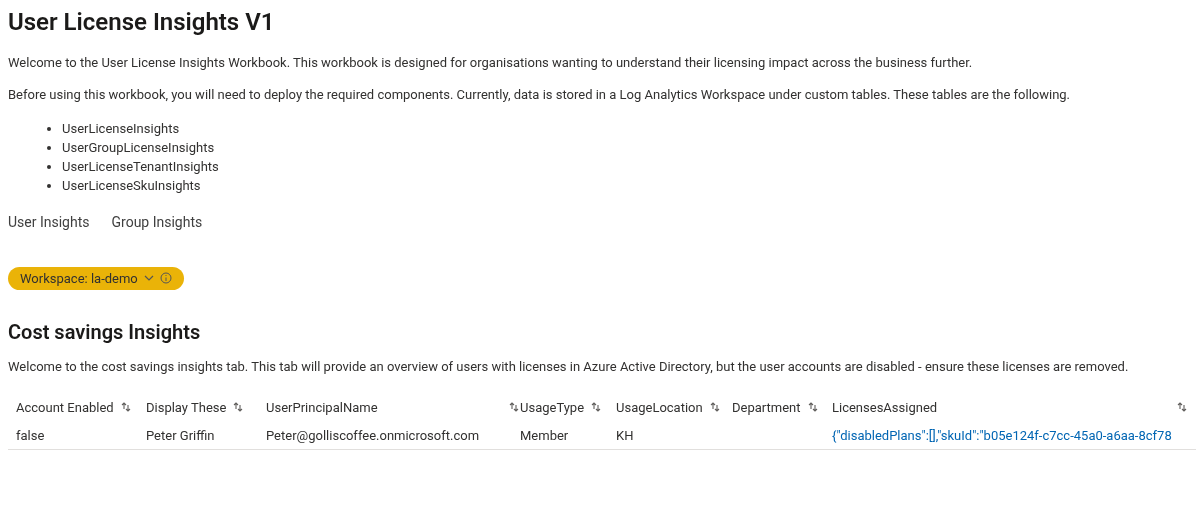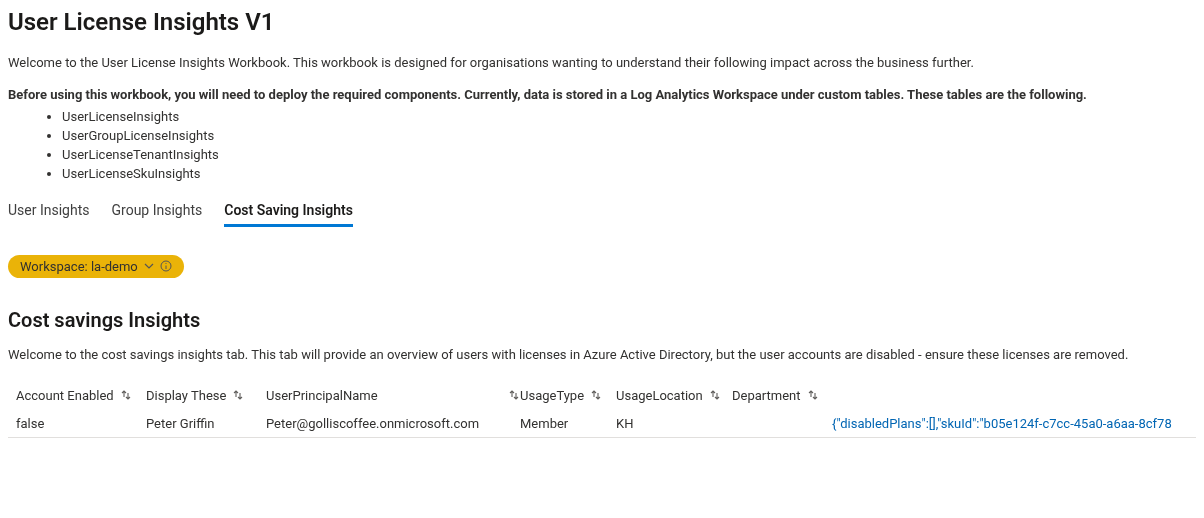--- a/index.html
+++ b/index.html
@@ -16,21 +16,21 @@
       font-weight: 600;
       color: #1b1a19;
       margin: 8px 0 18px 0;
     }
     p.intro, p.pre-list, p.tab-intro {
       font-size: 13px;
       color: #323130;
       margin-bottom: 14px;
       line-height: 1.4;
     }
-    p.pre-list { margin-bottom: 4px; margin-top: 4px; font-weight: bold;}
+    p.pre-list { margin-bottom: 16px; margin-top: 4px;}
     ul.tables-list {
       margin: 4px 0 14px 22px;
       padding: 0;
     }
     ul.tables-list li {
       font-size: 13px;
       line-height: 1.45;
       color: #323130;
       list-style: disc;
       margin-left: 32px;
@@ -117,34 +117,33 @@
       word-break: break-all;
     }
   </style>
 </head>
 <body>
 
 
 
 <h1 class="page-title">User License Insights V1</h1>
 
-<p class="intro">Welcome to the User License Insights Workbook. This workbook is designed for organisations wanting to understand their following impact across the business further.</p>
+<p class="intro">Welcome to the User License Insights Workbook. This workbook is designed for organisations wanting to understand their licensing impact across the business further.</p>
 <p class="pre-list">Before using this workbook, you will need to deploy the required components. Currently, data is stored in a Log Analytics Workspace under custom tables. These tables are the following.</p>
 
 <ul class="tables-list">
   <li>UserLicenseInsights</li>
   <li>UserGroupLicenseInsights</li>
   <li>UserLicenseTenantInsights</li>
   <li>UserLicenseSkuInsights</li>
 </ul>
 
 <div class="tabs">
   <div class="tab">User Insights</div>
   <div class="tab">Group Insights</div>
-  <div class="tab active">Cost Saving Insights</div>
 </div>
 
 <div class="workspace-chip">
   <span>Workspace: la-demo</span>
   <span>
     <svg width="10" height="10" viewBox="0 0 10 10">
         <path class="chevron-down" d="M1 3 L5 7 L9 3"></path>
       </svg>
   </span>
   <span>
@@ -208,20 +207,29 @@
     </div>
     <div class="col-header col-dept">
       <span>Department</span>
       <span class="sort-icon">
         <svg width="12" height="12" viewBox="0 0 12 12">
             <path d="M4 8 L4 2 M2 4 L4 2 L6 4"></path>
             <path d="M8 4 L8 10 M6 8 L8 10 L10 8"></path>
           </svg>
       </span>
     </div>
+    <div class="col-header col-licenses">
+      <span>LicensesAssigned</span>
+      <span class="sort-icon" style="margin-left:auto; margin-right:8px;">
+        <svg width="12" height="12" viewBox="0 0 12 12">
+            <path d="M4 8 L4 2 M2 4 L4 2 L6 4"></path>
+            <path d="M8 4 L8 10 M6 8 L8 10 L10 8"></path>
+          </svg>
+      </span>
+    </div>
   </div>
 
   <div class="tbody-row">
     <div class="col-account">false</div>
     <div class="col-display">Peter Griffin</div>
     <div class="col-upn">Peter@golliscoffee.onmicrosoft.com</div>
     <div class="col-usagetype">Member</div>
     <div class="col-usageloc">KH</div>
     <div class="col-dept"></div>
     <div class="col-licenses licenses-value">{"disabledPlans":[],"skuId":"b05e124f-c7cc-45a0-a6aa-8cf78</div>

